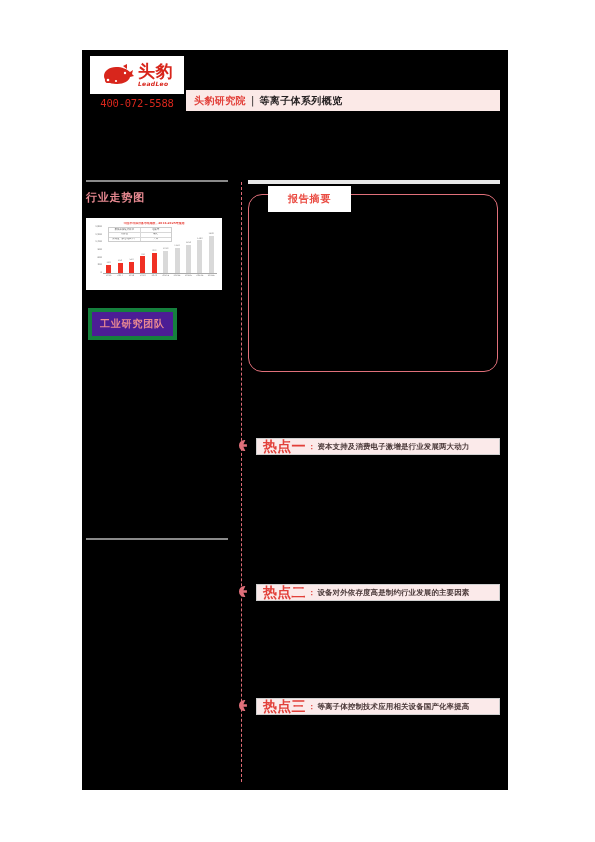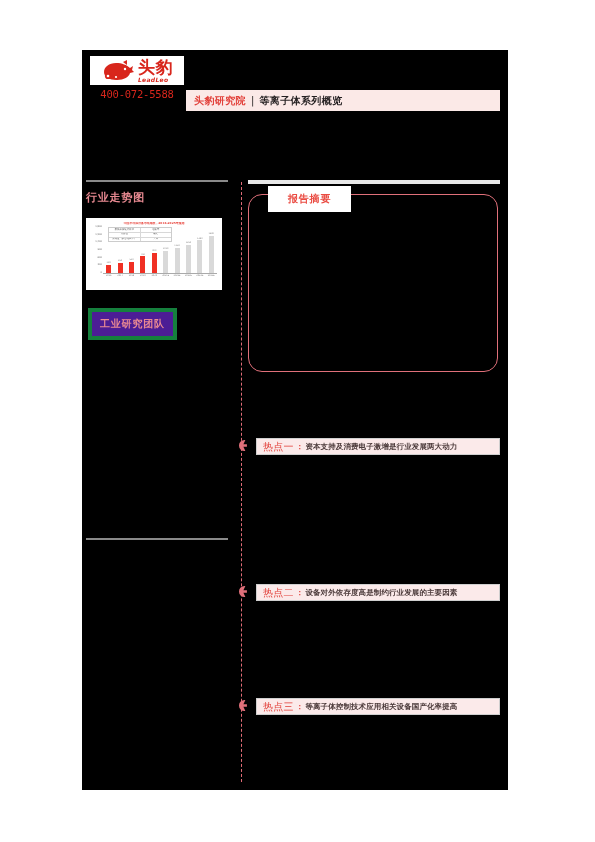--- a/index.html
+++ b/index.html
@@ -36,21 +36,21 @@
   #logo-block {
     position: absolute;
     left: 8px;
     top: 6px;
     width: 94px;
     text-align: center;
   }
   #logo-card {
     background: #ffffff;
     width: 94px;
-    height: 29px;
+    height: 38px;
     display: flex;
     align-items: center;
     justify-content: center;
     gap: 3px;
     padding: 0;
     box-sizing: border-box;
   }
   #logo-mark {
     width: 34px;
     height: 26px;
@@ -352,22 +352,22 @@
     height: 17px;
     background: #fbeaea;
     border: 0.5px solid #cfcfcf;
     box-sizing: border-box;
     display: flex;
     align-items: center;
     padding-left: 6px;
   }
   .hot-label {
     color: #e2403a;
-    font-size: 10px;
-    font-weight: normal;
+    font-size: 14px;
+    font-weight: bold;
     letter-spacing: 0.3px;
     white-space: nowrap;
   }
   .hot-colon {
     color: #e2403a;
     font-size: 7.5px;
     font-weight: bold;
     margin: 0 2px;
   }
   .hot-text {

